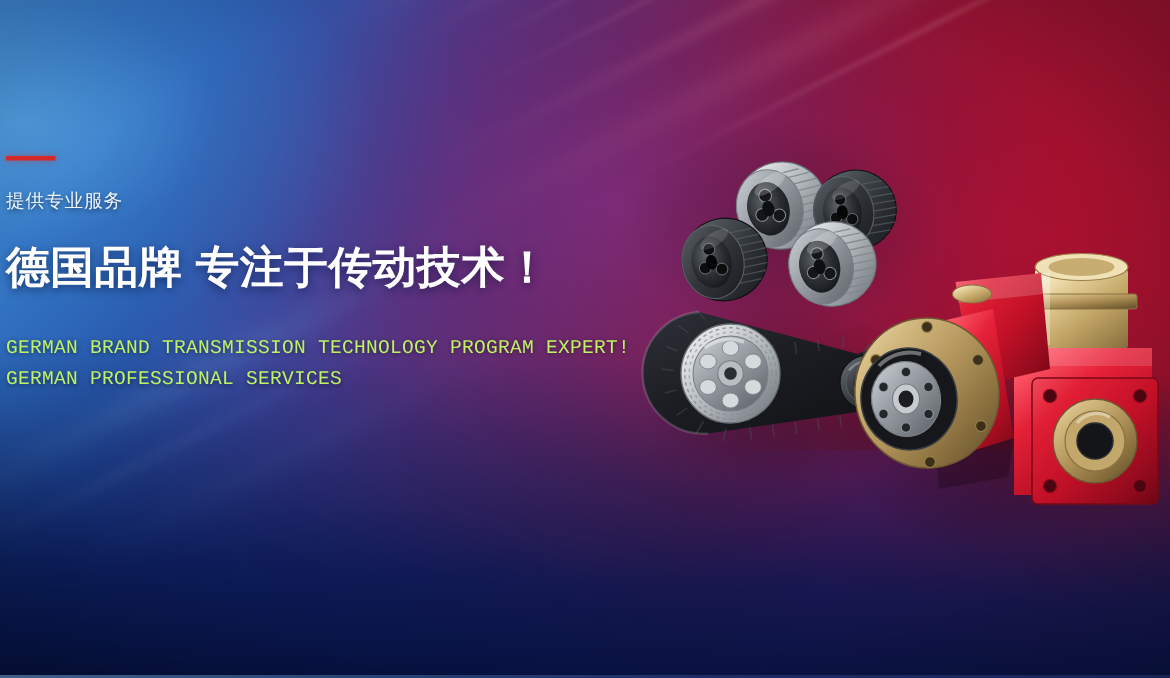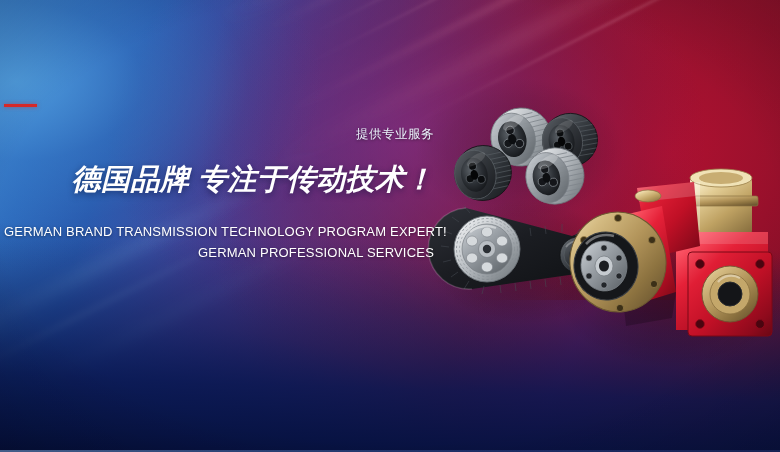--- a/index.html
+++ b/index.html
@@ -94,21 +94,20 @@
   }
   .ray.thick { height: 5px; filter: blur(3.4px); }
   .ray.soft  { height: 10px; filter: blur(7px); }
 
   
   .text-block {
     position: absolute;
     left: 4px;
     top: 104px;
     width: 430px;
-    text-align: right;
   }
   .accent-bar {
     width: 33px;
     height: 3px;
     background: #d62828;
     margin-bottom: 21px;
     box-shadow: 0 0 4px rgba(214,40,40,0.55);
   }
   .subtitle {
     font-size: 12.5px;
@@ -121,29 +120,29 @@
   }
   .headline {
     font-size: 29px;
     line-height: 1.12;
     color: #ffffff;
     font-weight: 700;
     letter-spacing: 0.5px;
     margin-bottom: 26px;
     text-shadow: 0 2px 6px rgba(10,16,56,0.55);
     white-space: nowrap;
-    font-style: italic;
   }
   .en-line {
     font-size: 13px;
     line-height: 21px;
-    color: #ffffff;
+    color: #bef264;
     letter-spacing: 0.2px;
     text-shadow: 0 1px 3px rgba(0,0,0,0.42);
     white-space: nowrap;
+    font-family: Liberation Mono, monospace;
   }
 
   
   .products {
     position: absolute;
     inset: 0;
     pointer-events: none;
   }
 
   

